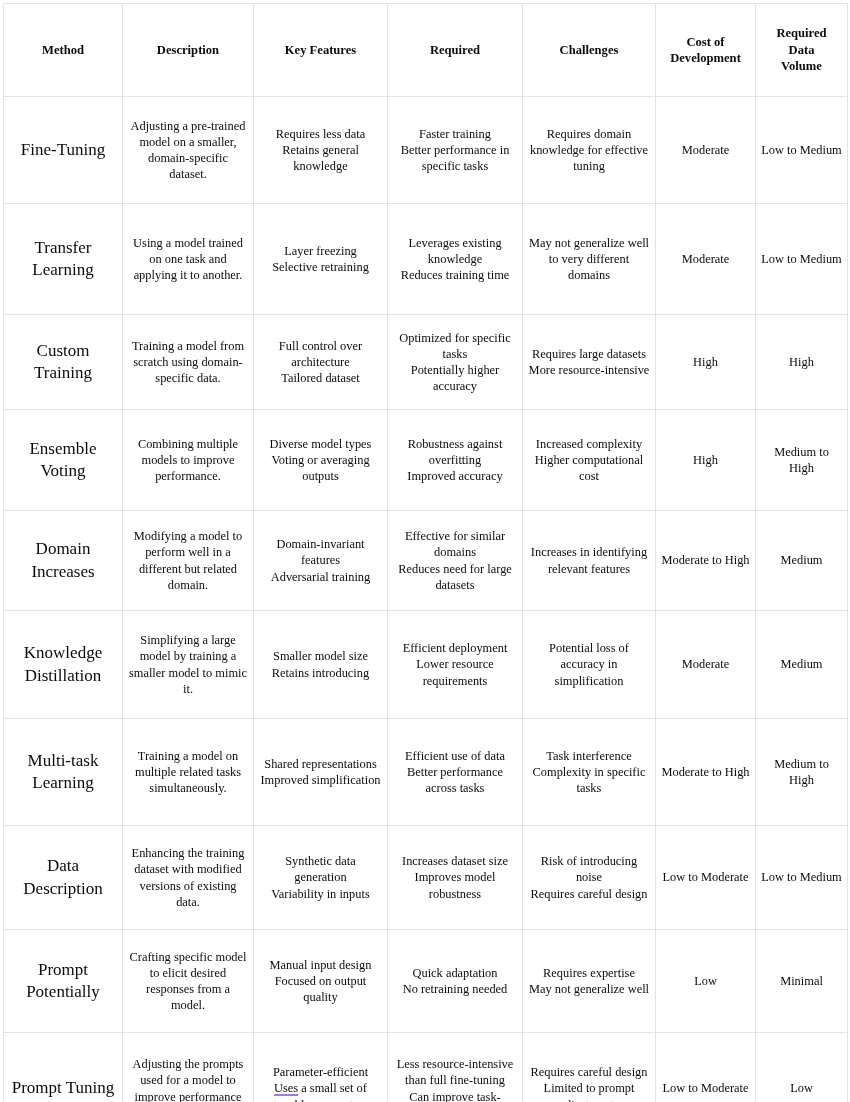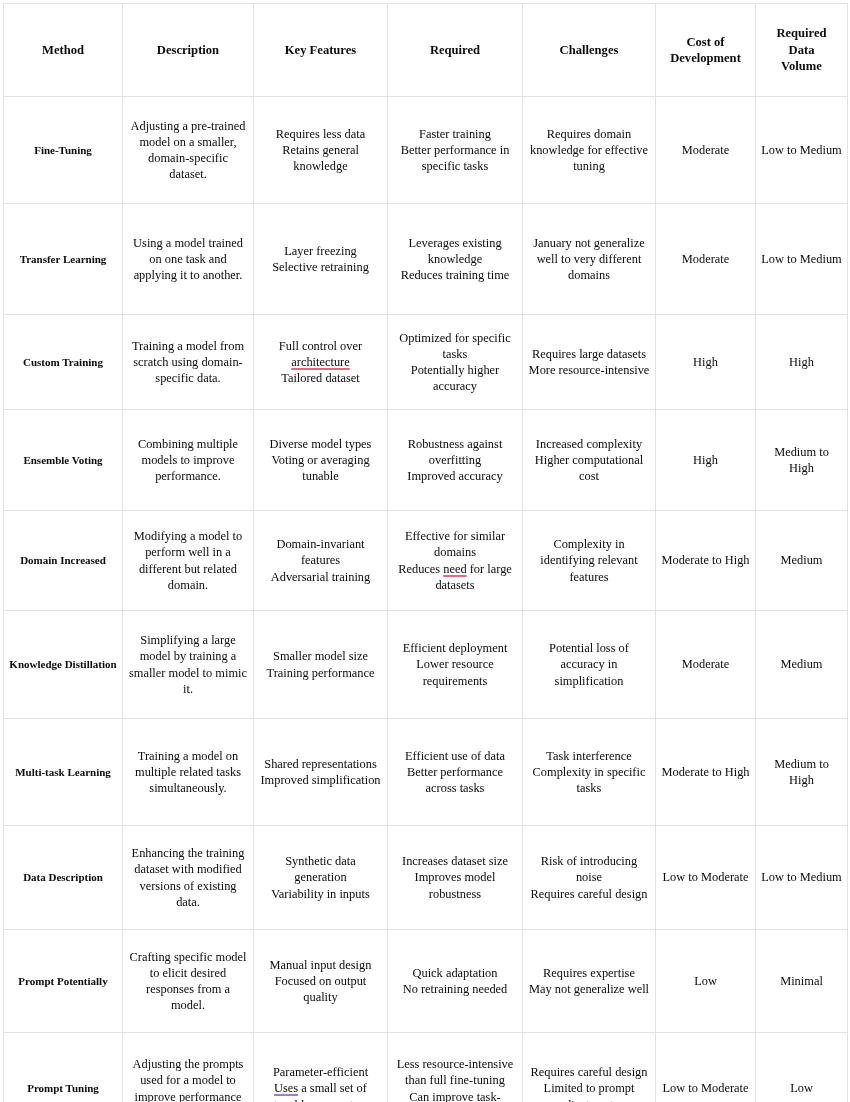--- a/index.html
+++ b/index.html
@@ -43,37 +43,36 @@
     line-height: 1.30;
     color: #0b0b0b;
   }
   table.tbl thead th {
     height: 84px;
     font-weight: bold;
     font-size: 12.6px;
     line-height: 1.30;
   }
   table.tbl td.method {
-    font-weight: bold;
-    font-size: 11px;
+    font-weight: normal;
+    font-size: 17px;
   }
   tr.r0 td { height: 98px; }
   tr.r1 td { height: 102px; }
   tr.r2 td { height: 86px; }
   tr.r3 td { height: 92px; }
   tr.r4 td { height: 91px; }
   tr.r5 td { height: 99px; }
   tr.r6 td { height: 98px; }
   tr.r7 td { height: 95px; }
   tr.r8 td { height: 94px; }
   tr.r9 td { height: 103px; }
 
   .ln { display: block; }
   .sp-red {
-    text-decoration: underline;
     text-decoration-color: #e8677e;
     text-decoration-thickness: 1.6px;
     text-underline-offset: 1.5px;
   }
   .sp-purple {
     text-decoration: underline;
     text-decoration-color: #9b7fd4;
     text-decoration-thickness: 1.6px;
     text-underline-offset: 1.5px;
   }
@@ -149,21 +148,21 @@
           </td>
         <td>
             <span class="ln">Layer freezing</span>
             <span class="ln">Selective retraining</span>
           </td>
         <td>
             <span class="ln">Leverages existing knowledge</span>
             <span class="ln">Reduces training time</span>
           </td>
         <td>
-            <span class="ln">January not generalize well to very different domains</span>
+            <span class="ln">May not generalize well to very different domains</span>
           </td>
         <td>
             <span class="ln">Moderate</span>
           </td>
         <td>
             <span class="ln">Low to Medium</span>
           </td>
       </tr>
       <tr class="r2">
         <td class="method">
@@ -193,72 +192,72 @@
       </tr>
       <tr class="r3">
         <td class="method">
             <span class="ln">Ensemble Voting</span>
           </td>
         <td>
             <span class="ln">Combining multiple models to improve performance.</span>
           </td>
         <td>
             <span class="ln">Diverse model types</span>
-            <span class="ln">Voting or averaging tunable</span>
+            <span class="ln">Voting or averaging outputs</span>
           </td>
         <td>
             <span class="ln">Robustness against overfitting</span>
             <span class="ln">Improved accuracy</span>
           </td>
         <td>
             <span class="ln">Increased complexity</span>
             <span class="ln">Higher computational cost</span>
           </td>
         <td>
             <span class="ln">High</span>
           </td>
         <td>
             <span class="ln">Medium to High</span>
           </td>
       </tr>
       <tr class="r4">
         <td class="method">
-            <span class="ln">Domain Increased</span>
+            <span class="ln">Domain Increases</span>
           </td>
         <td>
             <span class="ln">Modifying a model to perform well in a different but related domain.</span>
           </td>
         <td>
             <span class="ln">Domain-invariant features</span>
             <span class="ln">Adversarial training</span>
           </td>
         <td>
             <span class="ln">Effective for similar domains</span>
             <span class="ln">Reduces <span class="sp-red">need</span> for large datasets</span>
           </td>
         <td>
-            <span class="ln">Complexity in identifying relevant features</span>
+            <span class="ln">Increases in identifying relevant features</span>
           </td>
         <td>
             <span class="ln">Moderate to High</span>
           </td>
         <td>
             <span class="ln">Medium</span>
           </td>
       </tr>
       <tr class="r5">
         <td class="method">
             <span class="ln">Knowledge Distillation</span>
           </td>
         <td>
             <span class="ln">Simplifying a large model by training a smaller model to mimic it.</span>
           </td>
         <td>
             <span class="ln">Smaller model size</span>
-            <span class="ln">Training performance</span>
+            <span class="ln">Retains introducing</span>
           </td>
         <td>
             <span class="ln">Efficient deployment</span>
             <span class="ln">Lower resource requirements</span>
           </td>
         <td>
             <span class="ln">Potential loss of accuracy in simplification</span>
           </td>
         <td>
             <span class="ln">Moderate</span>

